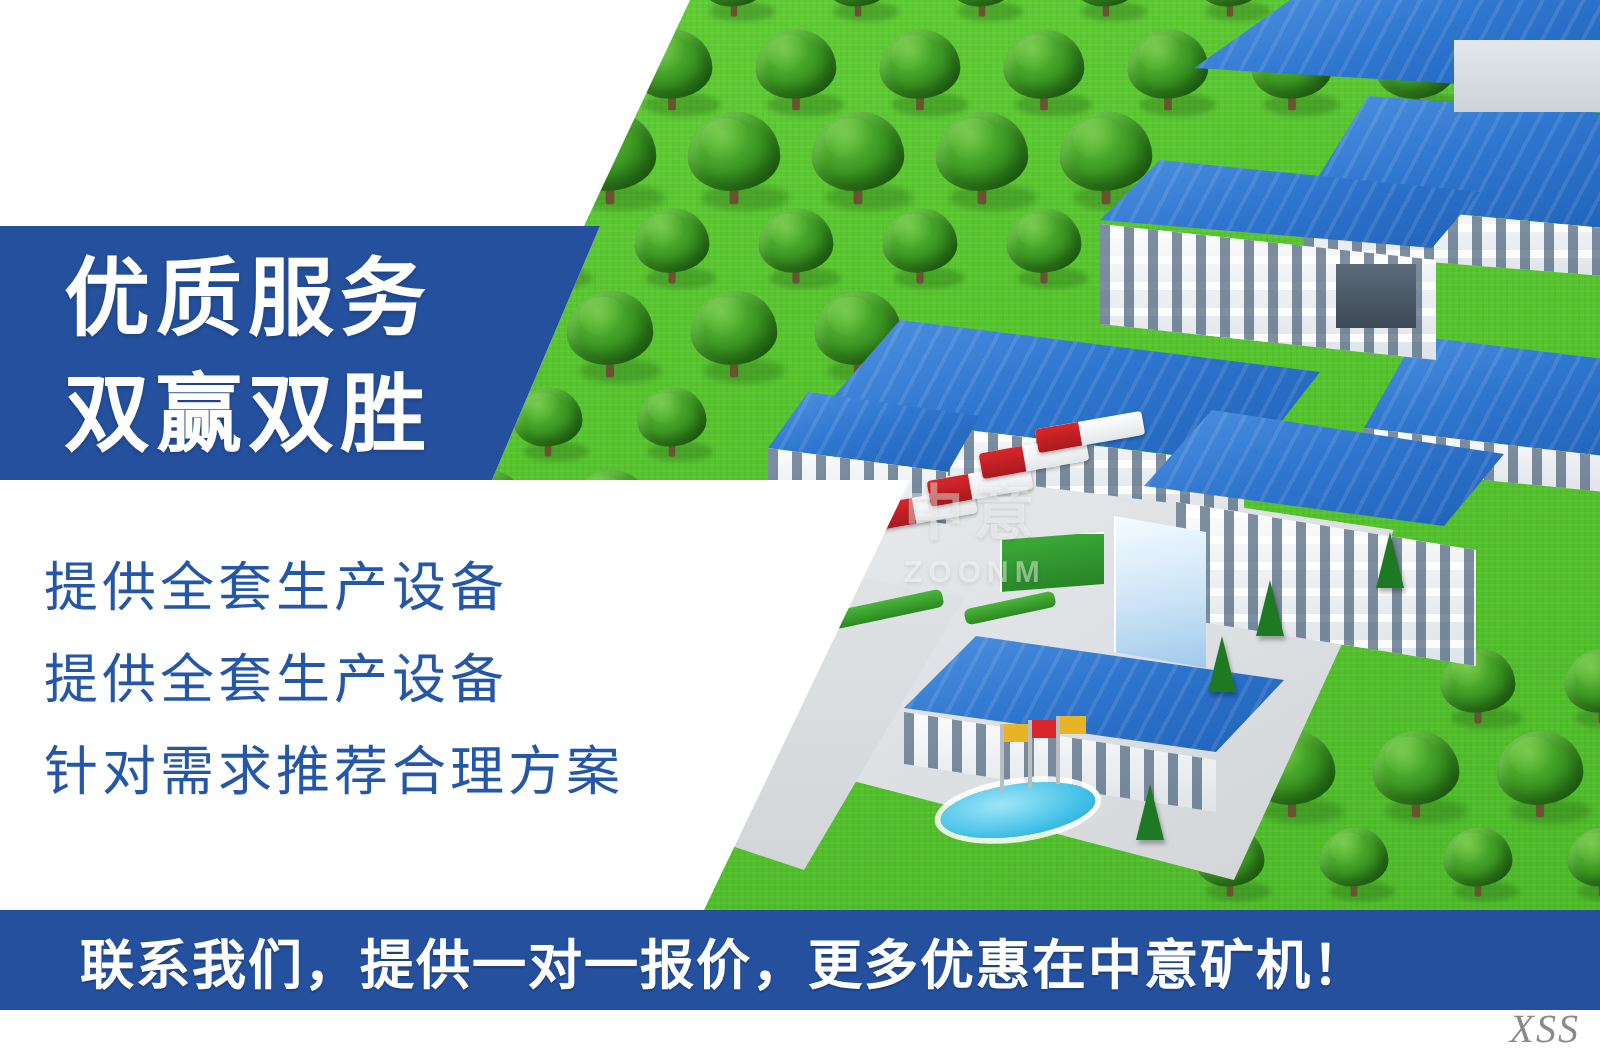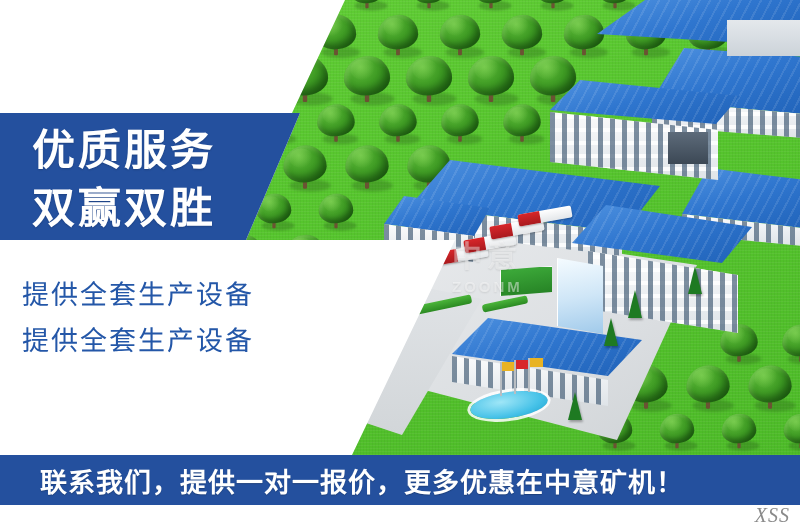--- a/index.html
+++ b/index.html
@@ -919,20 +919,21 @@
 
   <div class="headline-band"></div>
   <div class="headline">
     <div>优质服务</div>
     <div>双赢双胜</div>
   </div>
 
   <div class="bullets">
     <div class="bullet">提供全套生产设备</div>
     <div class="bullet">提供全套生产设备</div>
+    <div class="bullet">针对需求推荐合理方案</div>
   </div>
 
   <div class="bottom-bar"></div>
   <div class="bottom-text">联系我们，提供一对一报价，更多优惠在中意矿机！</div>
 
   <div class="corner-watermark">XSS</div>
 
 </div>
 
 </body></html>

